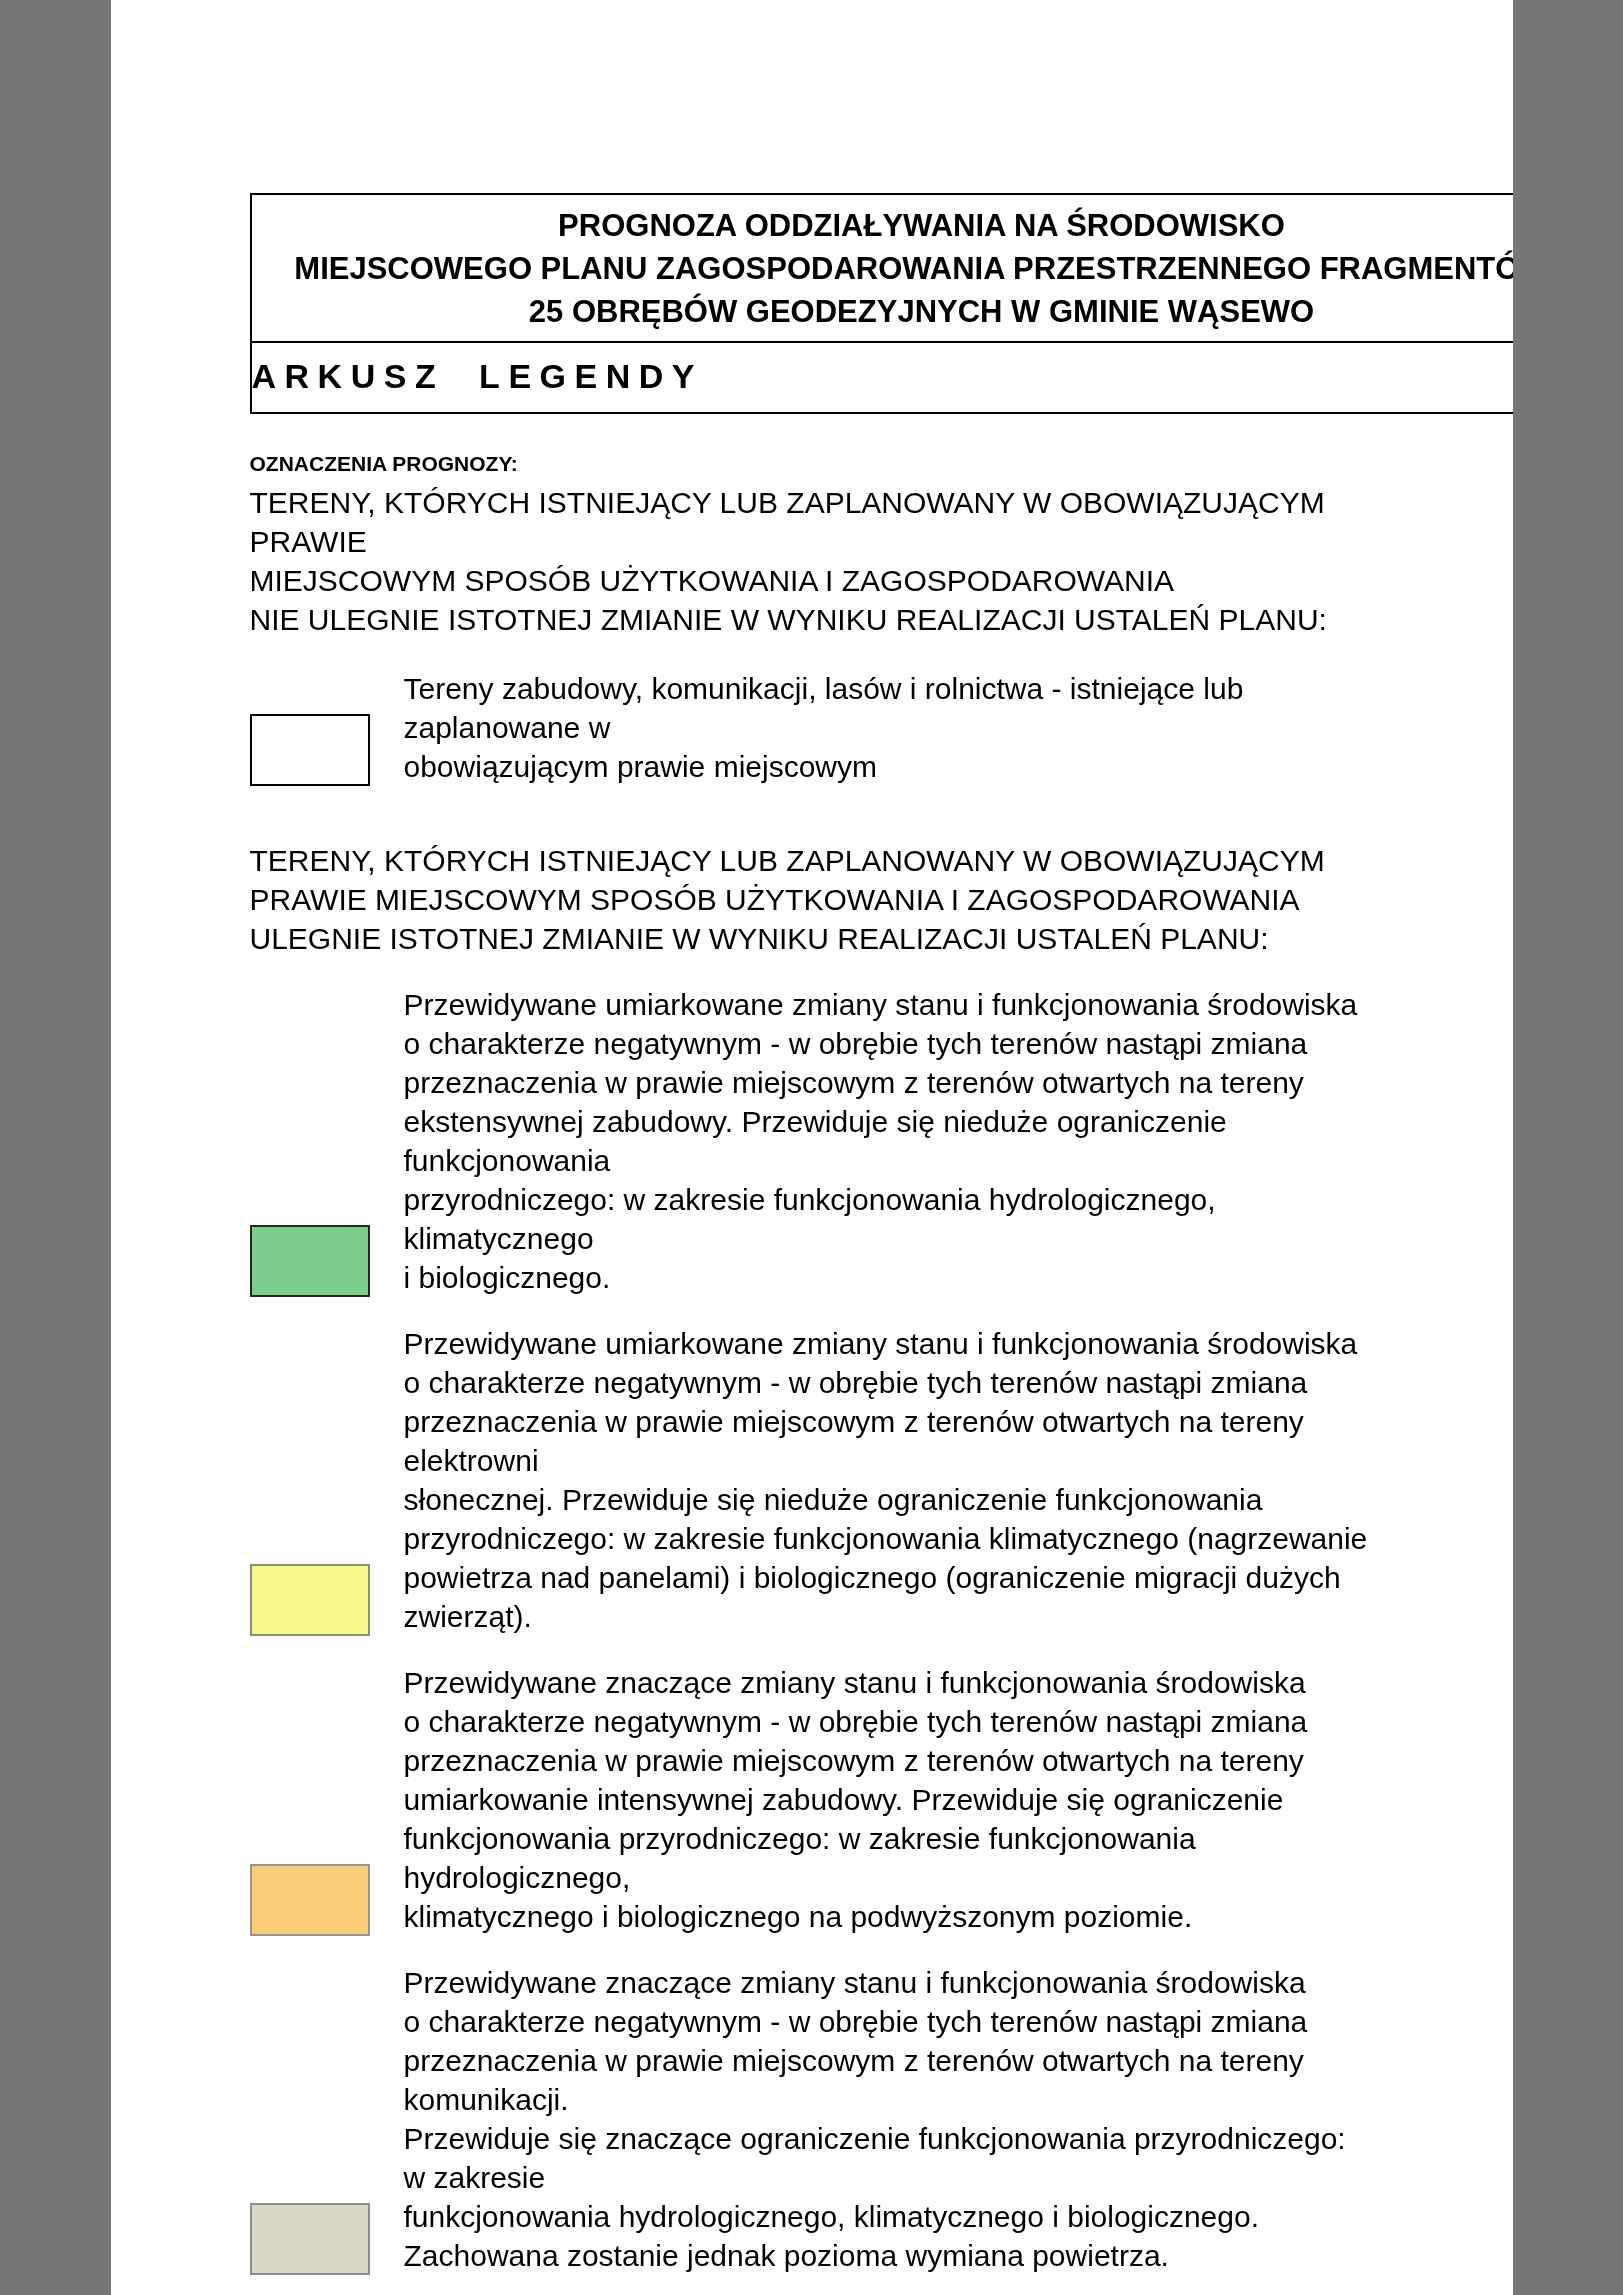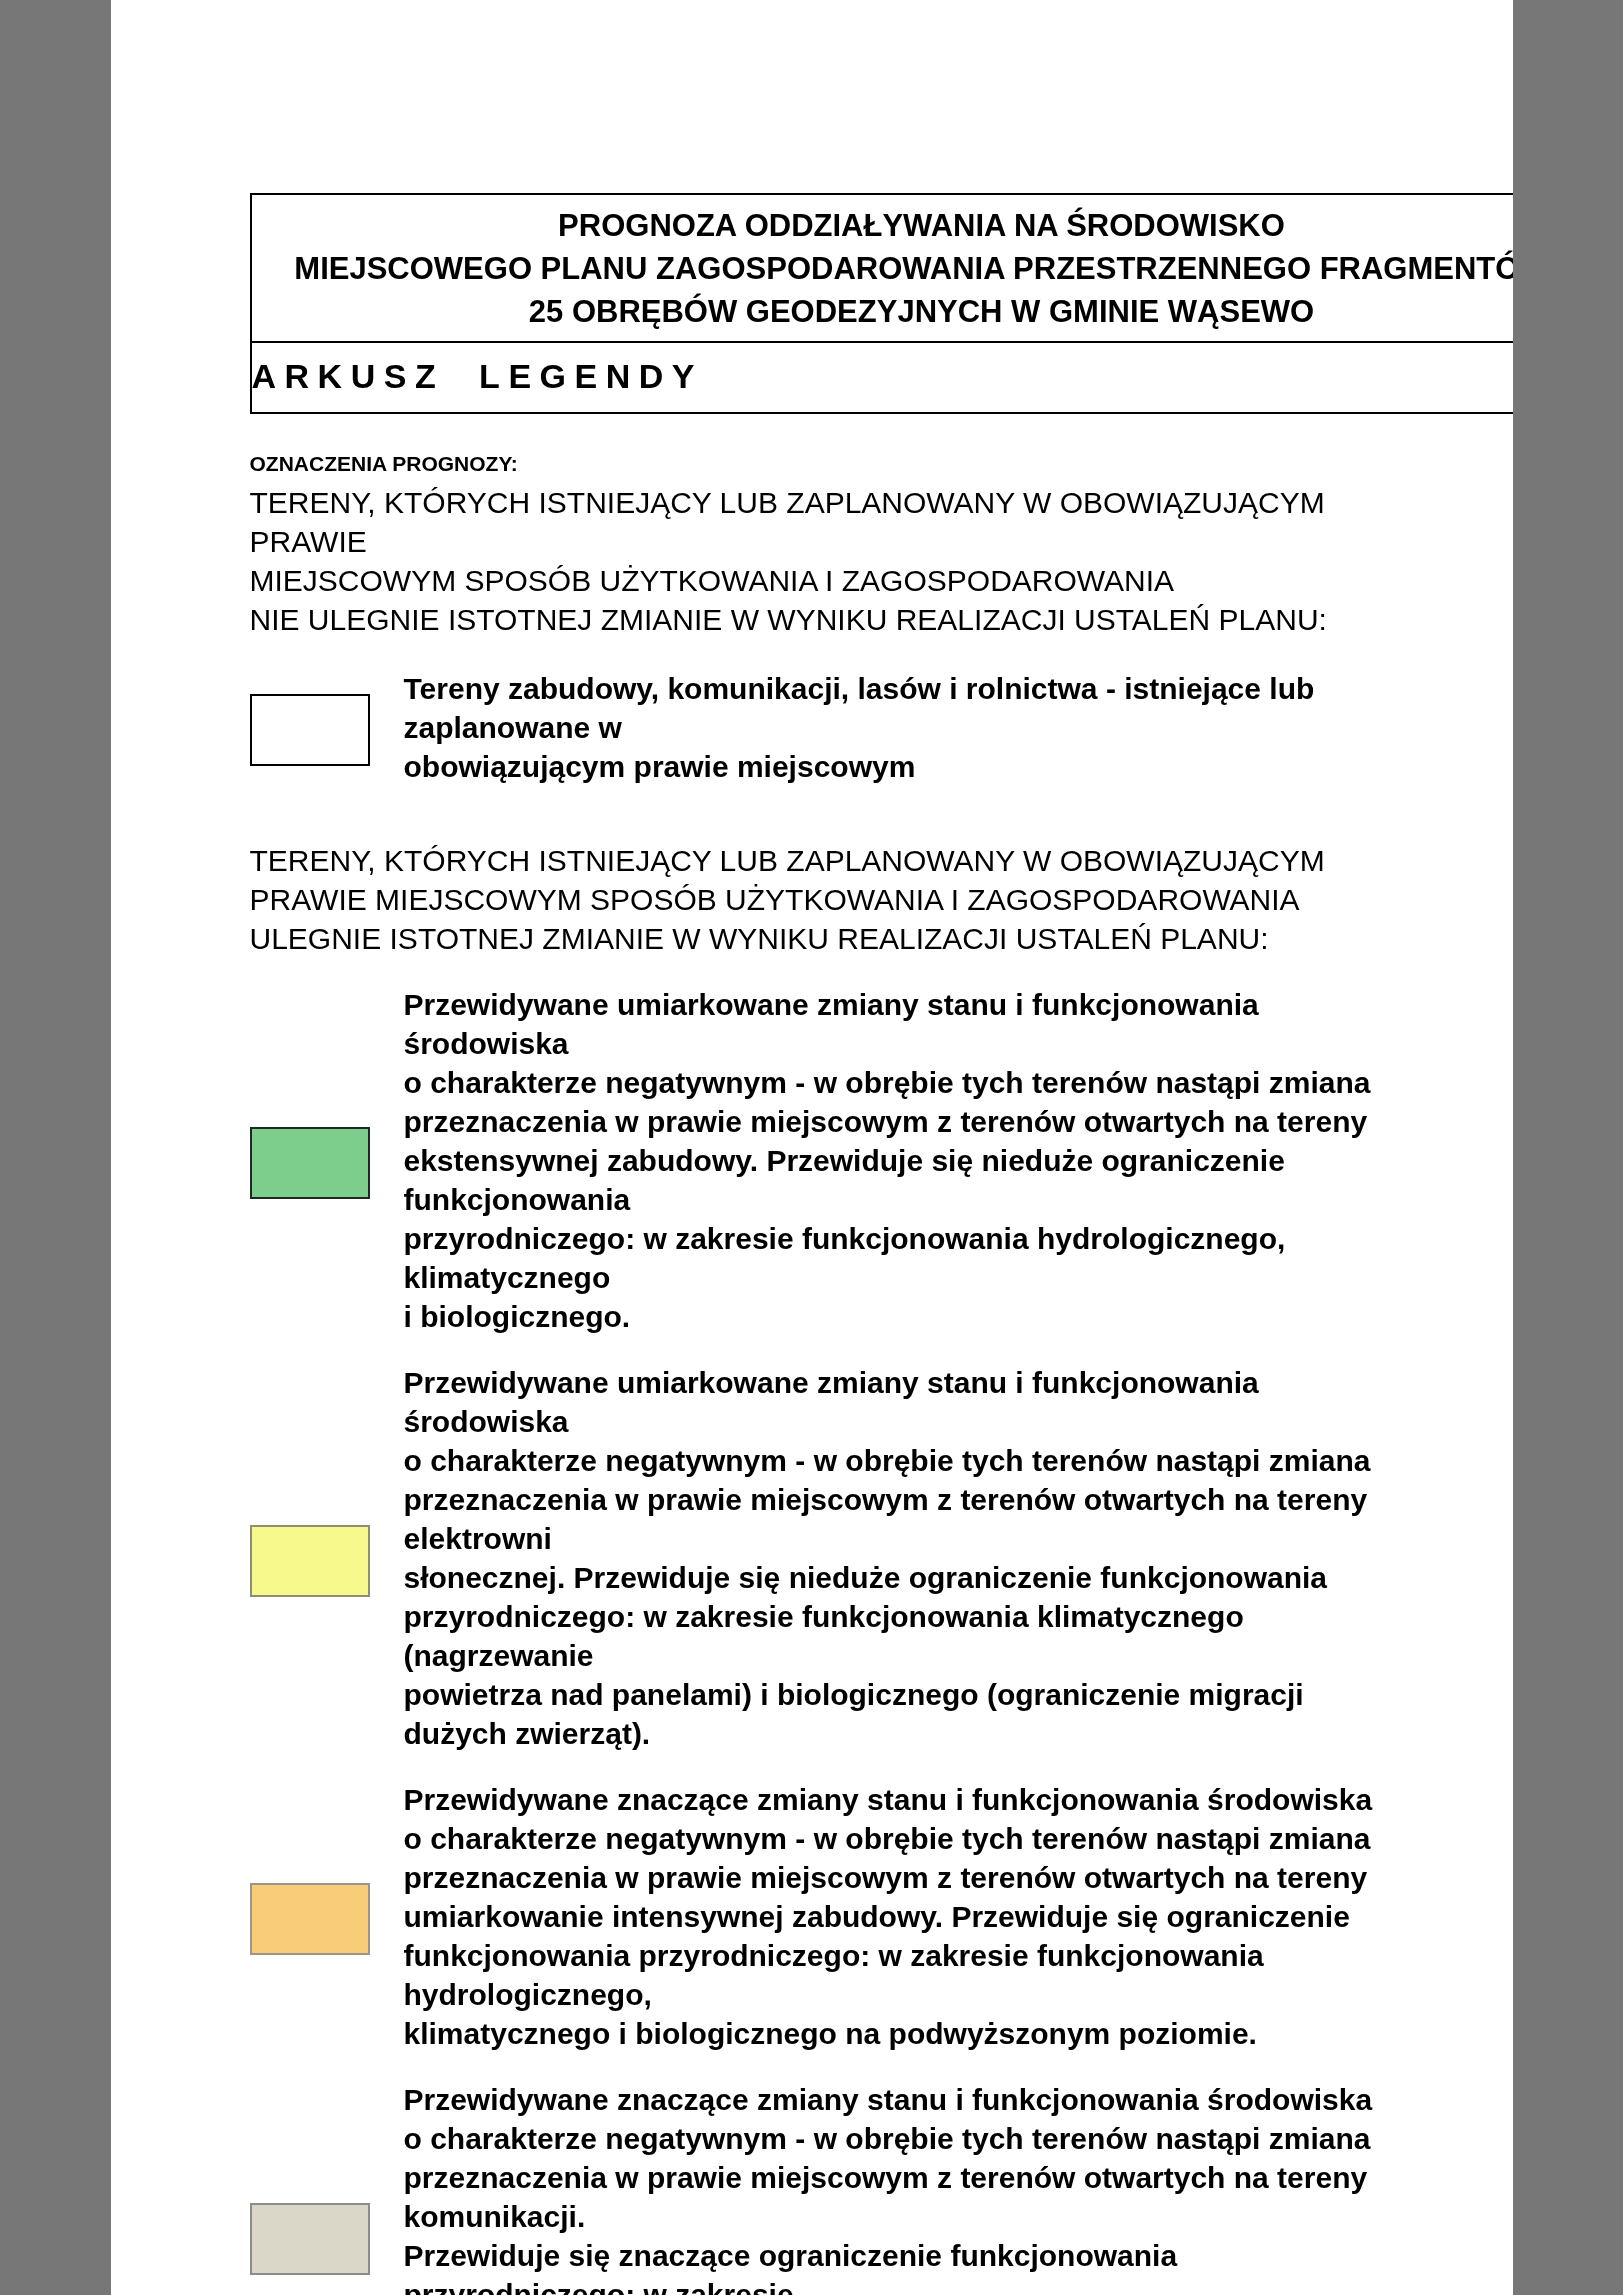--- a/index.html
+++ b/index.html
@@ -54,23 +54,22 @@
     font-size: 30px;
     line-height: 39px;
     white-space: pre-line;
   }
   .intro.second {
     margin-top: 55px;
   }
   
   .legend-item {
     display: flex;
-    align-items: center;
+    align-items: flex-end;
     margin-top: 30px;
-    font-weight: bold;
   }
   .legend-item.gap-lg { margin-top: 27px; }
   .swatch {
     flex: 0 0 auto;
     width: 116px;
     height: 68px;
     box-sizing: content-box;
     border: 2px solid #000;
     margin-top: 5.2px;
   }

